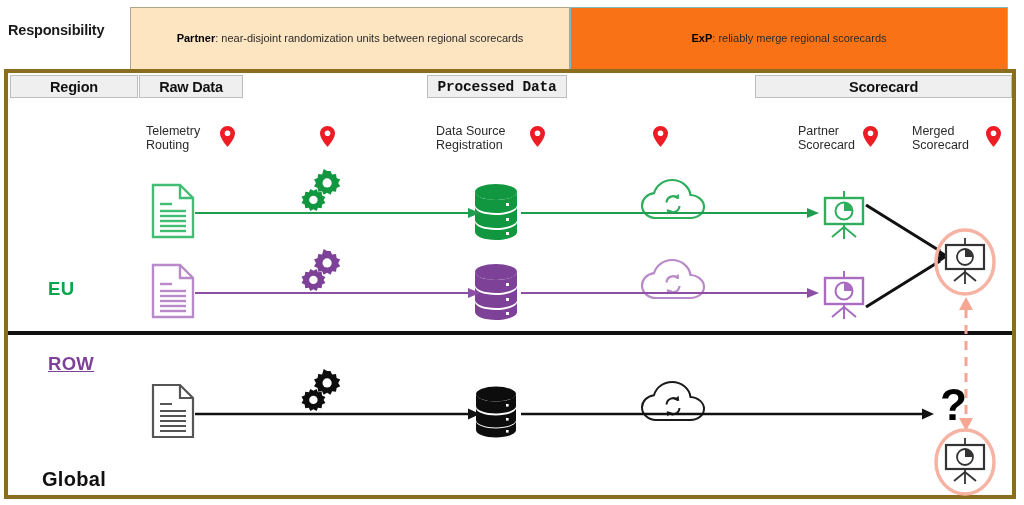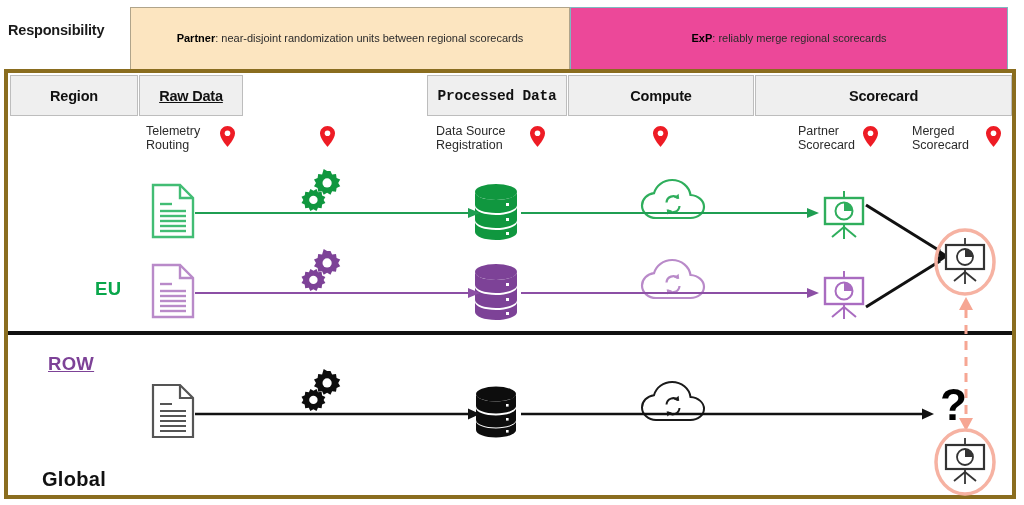--- a/index.html
+++ b/index.html
@@ -19,40 +19,40 @@
     letter-spacing:-0.2px;
   }
   .resp-cell{
     position:absolute;top:3px;height:64px;
     border:1px solid #b0a48a;
     display:flex;align-items:center;justify-content:center;
     text-align:center;font-size:11px;line-height:1.25;color:#2b2b2b;
     padding:0 8px;box-sizing:border-box;
   }
   #resp-partner{left:130px;width:440px;background:#fce5c0;}
-  #resp-exp{left:570px;width:438px;background:#ec4899;border-color:#7fb8c0;}
+  #resp-exp{left:570px;width:438px;background:#f97316;border-color:#7fb8c0;}
   .resp-cell b{color:#000;}
 
   
   #diagram-frame{
     position:absolute;left:4px;top:69px;width:1012px;height:430px;
     border:4px solid #8a6d1f;box-sizing:border-box;background:#fff;
   }
   
   #header-band{
     position:absolute;left:0;top:0;width:100%;height:45px;
   }
   .col-head{
-    position:absolute;top:2px;height:41px;background:#efefef;
+    position:absolute;top:2px;height:23px;background:#efefef;
     border:1px solid #bdbdbd;box-sizing:border-box;
     display:flex;align-items:center;justify-content:center;
     font-size:14.5px;font-weight:bold;color:#111;letter-spacing:-0.2px;
   }
   #head-region{left:2px;width:128px;}
-  #head-raw{left:131px;width:104px;text-decoration:underline;}
+  #head-raw{left:131px;width:104px;}
   #head-pipeline{left:236px;width:182px;}
   #head-processed{left:419px;width:140px;font-family:Liberation Mono, monospace;}
   #head-compute{left:560px;width:186px;}
   #head-scorecard{left:747px;width:257px;}
 
   
   #section-divider{
     position:absolute;left:0;top:258px;width:100%;height:0;
     border-top:4px solid #111;
   }
@@ -62,21 +62,21 @@
     position:absolute;font-size:12.5px;line-height:1.12;color:#2b2b2b;
     white-space:pre-line;
   }
   .pin{
     position:absolute;width:15px;height:21px;
   }
   
   .region-label{
     position:absolute;font-size:18.5px;font-weight:bold;letter-spacing:0.3px;
   }
-  #label-eu{left:40px;top:205px;color:#09a64b;margin-left:47px;}
+  #label-eu{left:40px;top:205px;color:#09a64b;}
   #label-row{left:40px;top:280px;color:#7d4297;text-decoration:underline;}
   #label-global{left:34px;top:395px;color:#111;font-size:20px;}
   svg{display:block;overflow:visible;}
   .icon-abs{position:absolute;}
   #qmark{
     position:absolute;left:932px;top:310px;
     font-size:44px;font-weight:bold;color:#000;
     font-family:"Liberation Sans", sans-serif;line-height:1;
   }
 </style>
@@ -94,21 +94,20 @@
     <span><b>ExP</b><span>: reliably merge regional scorecards</span></span>
   </div>
 </div>
 
 <div id="diagram-frame">
 
   <div id="header-band">
     <div class="col-head" id="head-region">Region</div>
     <div class="col-head" id="head-raw">Raw Data</div>
     <div class="col-head" id="head-processed">Processed Data</div>
-    <div class="col-head" id="head-compute">Compute</div>
     <div class="col-head" id="head-scorecard">Scorecard</div>
   </div>
 
   <div id="section-divider"></div>
 
   <div class="cp-label" style="left:138px;top:51px;">Telemetry
 Routing</div>
   <div class="pin" style="left:212px;top:53px;">
     <svg width="15" height="21" viewBox="0 0 15 21">
         <path d="M7.5 0C3.4 0 0 3.3 0 7.3c0 5.4 7.5 13.7 7.5 13.7S15 12.7 15 7.3C15 3.3 11.6 0 7.5 0z" fill="#ee1c25"></path>

